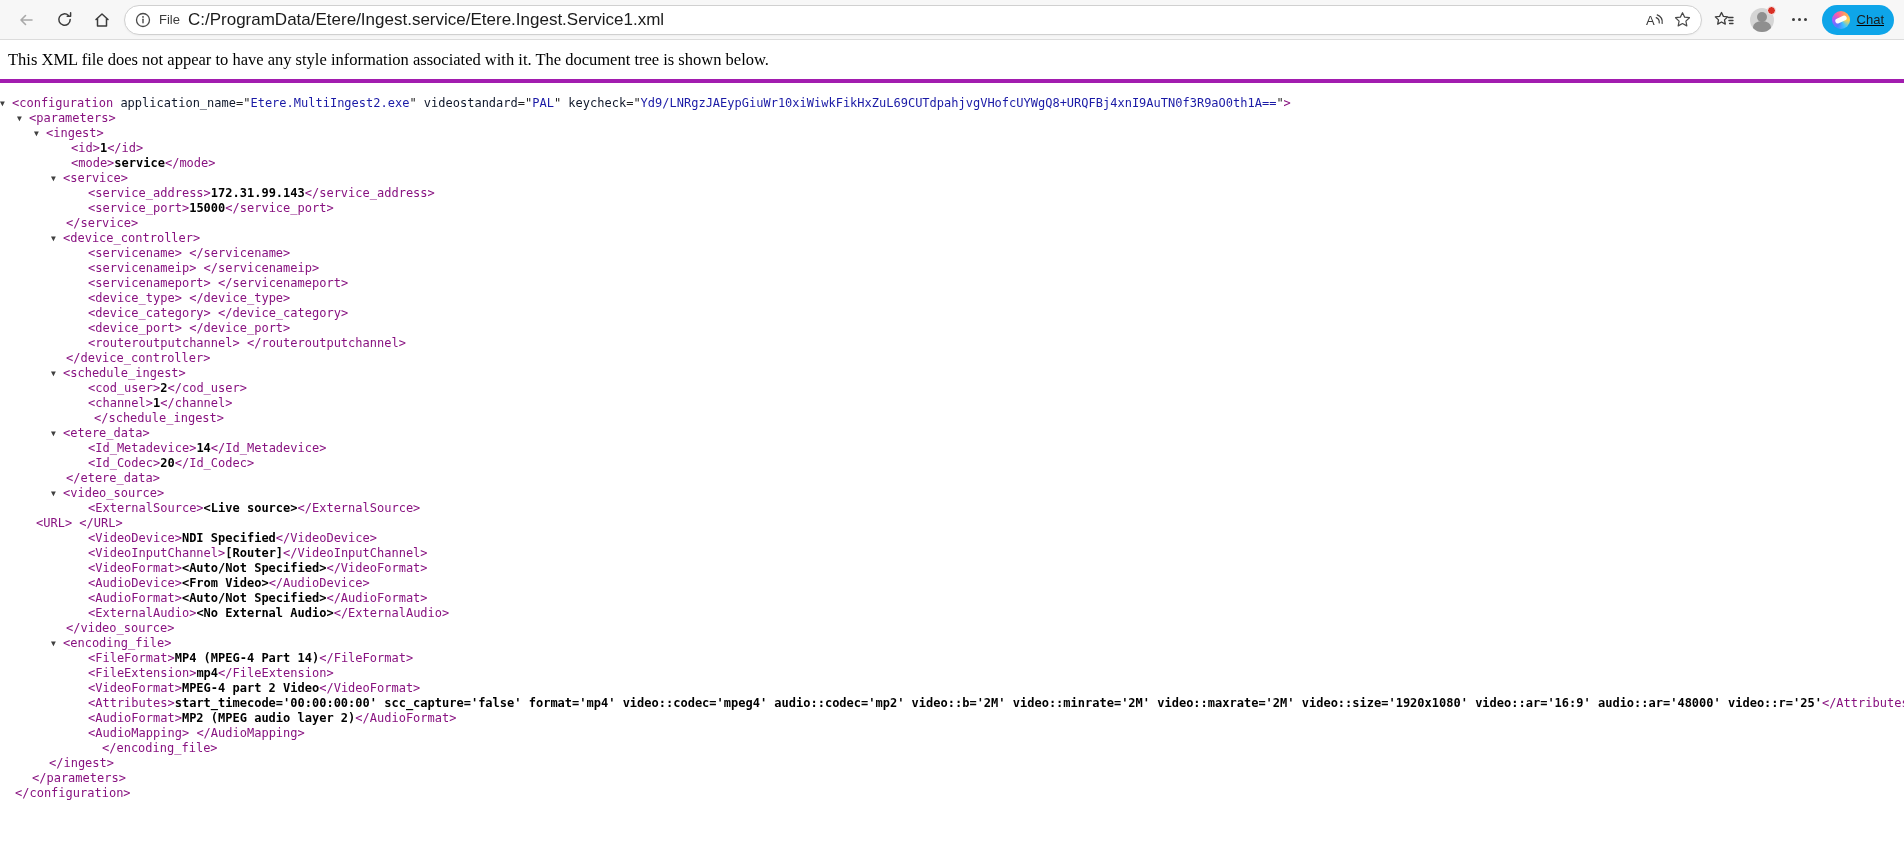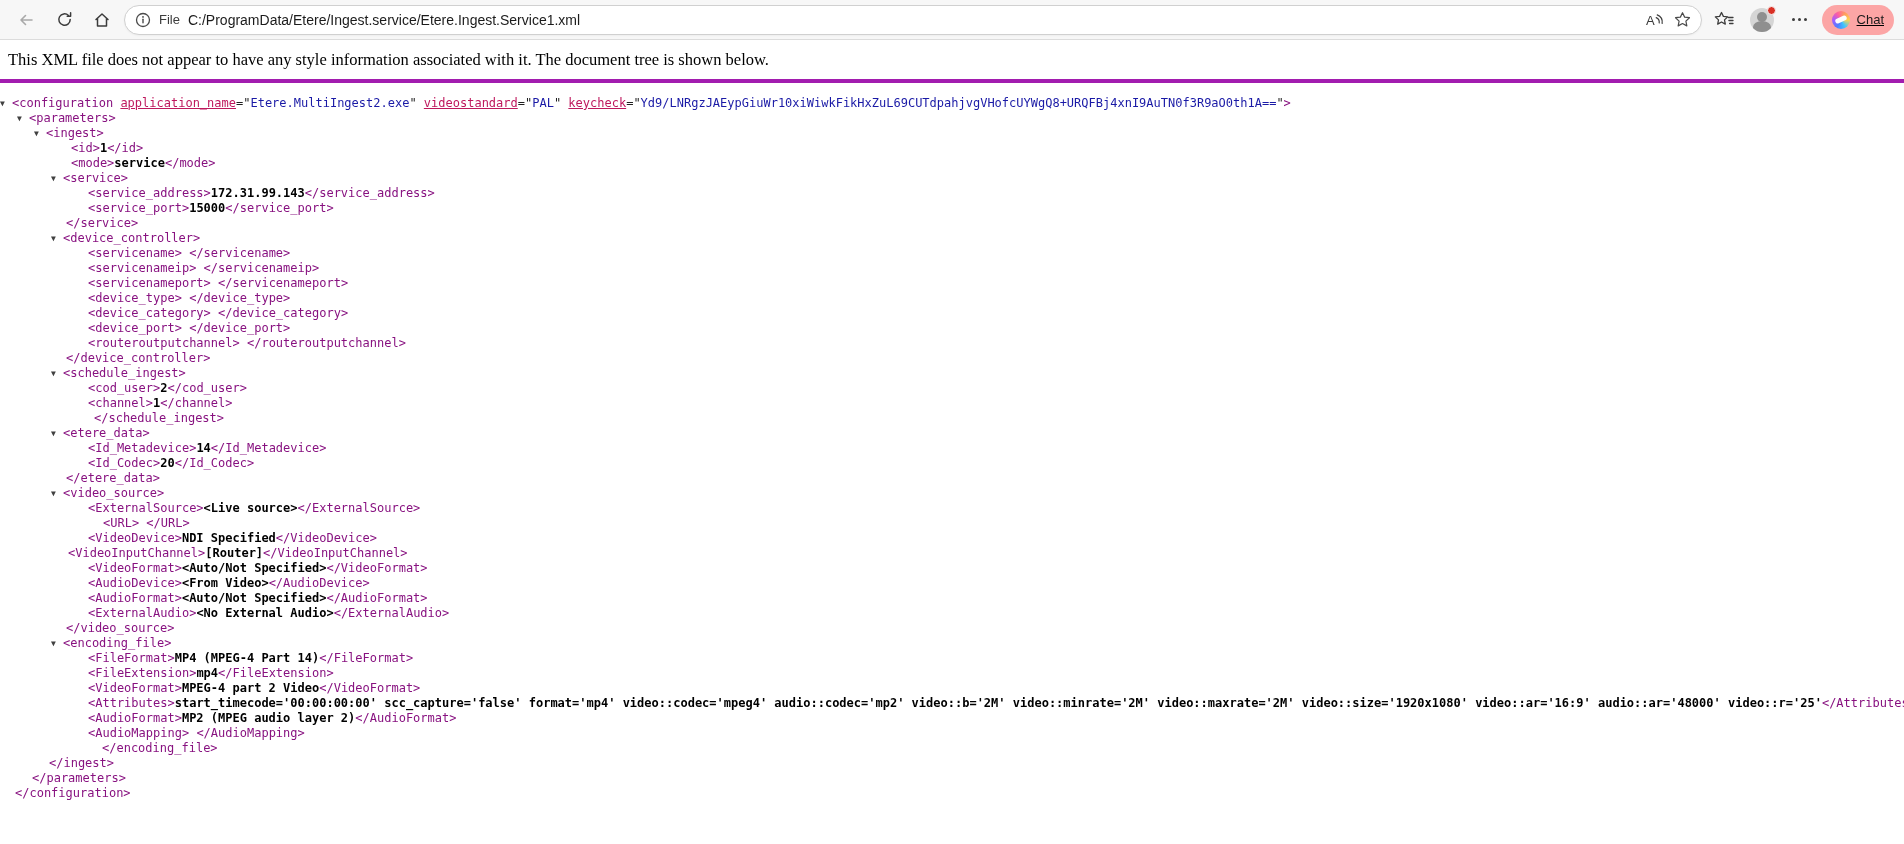--- a/index.html
+++ b/index.html
@@ -8,48 +8,48 @@
 
   
   .toolbar { height:40px; background:#f7f7f7; border-bottom:1px solid #dcdcdc;
              display:flex; align-items:center; padding:14px 10px; gap:6px; }
   .tb-btn { width:32px; height:32px; display:flex; align-items:center; justify-content:center;
             border-radius:6px; flex:0 0 auto; }
   .addr { flex:1 1 auto; max-width:1600px; height:30px; background:#ffffff;
           border:1px solid #d0d0d0; border-radius:15px; display:flex; align-items:center;
           padding:0 10px; gap:8px; box-shadow:0 1px 2px rgba(0,0,0,.04); }
   .addr .scheme { font-size:13px; color:#3c3c3c; }
-  .addr .path { font-size:14px; color:#1b1b1b; flex:1 1 auto; white-space:nowrap; overflow:hidden; }
+  .addr .path { font-size:17px; color:#1b1b1b; flex:1 1 auto; white-space:nowrap; overflow:hidden; }
   .addr-right { display:flex; align-items:center; gap:10px; }
   .avatar { width:24px; height:24px; border-radius:50%; background:#d5d5d5; position:relative; overflow:visible; flex:0 0 auto; }
   .avatar .head { position:absolute; left:7px; top:4px; width:10px; height:10px; border-radius:50%; background:#8f8f8f; }
   .avatar .bodyy { position:absolute; left:3px; top:13px; width:18px; height:12px; border-radius:50% 50% 0 0; background:#8f8f8f; }
   .avatar .clip { position:absolute; inset:0; border-radius:50%; overflow:hidden; }
   .avatar .dot { position:absolute; right:-2px; top:-2px; width:9px; height:9px; border-radius:50%;
                  background:#d93025; border:1.5px solid #f7f7f7; }
   .dots { display:flex; gap:3px; }
   .dots i { width:3px; height:3px; border-radius:50%; background:#3c3c3c; }
-  .copilot { height:30px; border-radius:15px; background:#fca5a5; display:flex; align-items:center;
+  .copilot { height:30px; border-radius:15px; background:#0ea5e9; display:flex; align-items:center;
              gap:7px; padding:0 10px; flex:0 0 auto;text-decoration:underline; }
   .cop-ic { width:18px; height:18px; border-radius:50%; position:relative; flex:0 0 auto;
             background:conic-gradient(from 210deg, #4f7dff, #a45cff, #ff5ea2, #ff9a5f, #ffd34f, #3ec6ff, #4f7dff); }
   .cop-ic::after { content:""; position:absolute; left:3px; right:3px; top:6.5px; bottom:6.5px;
                    background:#fdfdfd; border-radius:5px; transform:rotate(-24deg); }
   .cop-label { font-size:13px; color:#1b1b1b; }
 
   
   .notice { font-family:"Liberation Serif", "DejaVu Serif", serif; font-size:16.5px; color:#000;
             padding:10px 0 9px 8px; border-bottom:4px solid #a21caf; }
 
   
   .tree { margin-top:13px; font-family:"DejaVu Sans Mono", "Liberation Mono", monospace;
           font-size:12px; line-height:15px; }
   .ln { position:relative; white-space:pre; height:15px; }
   .tok-g { color:#881280; }
-  .tok-a { color:#be185d;text-decoration:underline; }
+  .tok-a { color:#0f172a; }
   .tok-p { color:#202020; }
   .tok-v { color:#1a1aa6; }
   .tok-t { color:#000000; font-weight:bold; }
   .arrow { position:absolute; top:0px; font-size:8px; color:#404040; cursor:pointer; }
   svg { display:block; }
 </style>
 </head>
 <body>
 
 <div class="toolbar">
@@ -155,23 +155,23 @@
     <div class="ln" style="padding-left: 63px;"><span class="arrow" style="left: 51px;">▼</span><span class="tok-g">&lt;schedule_ingest&gt;</span></div>
     <div class="ln" style="padding-left: 88px;"><span class="tok-g">&lt;cod_user&gt;</span><span class="tok-t">2</span><span class="tok-g">&lt;/cod_user&gt;</span></div>
     <div class="ln" style="padding-left: 88px;"><span class="tok-g">&lt;channel&gt;</span><span class="tok-t">1</span><span class="tok-g">&lt;/channel&gt;</span></div>
     <div class="ln" style="padding-left: 94px;"><span class="tok-g">&lt;/schedule_ingest&gt;</span></div>
     <div class="ln" style="padding-left: 63px;"><span class="arrow" style="left: 51px;">▼</span><span class="tok-g">&lt;etere_data&gt;</span></div>
     <div class="ln" style="padding-left: 88px;"><span class="tok-g">&lt;Id_Metadevice&gt;</span><span class="tok-t">14</span><span class="tok-g">&lt;/Id_Metadevice&gt;</span></div>
     <div class="ln" style="padding-left: 88px;"><span class="tok-g">&lt;Id_Codec&gt;</span><span class="tok-t">20</span><span class="tok-g">&lt;/Id_Codec&gt;</span></div>
     <div class="ln" style="padding-left: 66px;"><span class="tok-g">&lt;/etere_data&gt;</span></div>
     <div class="ln" style="padding-left: 63px;"><span class="arrow" style="left: 51px;">▼</span><span class="tok-g">&lt;video_source&gt;</span></div>
     <div class="ln" style="padding-left: 88px;"><span class="tok-g">&lt;ExternalSource&gt;</span><span class="tok-t">&lt;Live source&gt;</span><span class="tok-g">&lt;/ExternalSource&gt;</span></div>
-    <div class="ln" style="padding-left: 88px; margin-left: 15px;"><span class="tok-g">&lt;URL&gt;</span><span class="tok-t"> </span><span class="tok-g">&lt;/URL&gt;</span></div>
+    <div class="ln" style="padding-left: 36px;"><span class="tok-g">&lt;URL&gt;</span><span class="tok-t"> </span><span class="tok-g">&lt;/URL&gt;</span></div>
     <div class="ln" style="padding-left: 88px;"><span class="tok-g">&lt;VideoDevice&gt;</span><span class="tok-t">NDI Specified</span><span class="tok-g">&lt;/VideoDevice&gt;</span></div>
-    <div class="ln" style="padding-left: 68px;"><span class="tok-g">&lt;VideoInputChannel&gt;</span><span class="tok-t">[Router]</span><span class="tok-g">&lt;/VideoInputChannel&gt;</span></div>
+    <div class="ln" style="padding-left: 88px;"><span class="tok-g">&lt;VideoInputChannel&gt;</span><span class="tok-t">[Router]</span><span class="tok-g">&lt;/VideoInputChannel&gt;</span></div>
     <div class="ln" style="padding-left: 88px;"><span class="tok-g">&lt;VideoFormat&gt;</span><span class="tok-t">&lt;Auto/Not Specified&gt;</span><span class="tok-g">&lt;/VideoFormat&gt;</span></div>
     <div class="ln" style="padding-left: 88px;"><span class="tok-g">&lt;AudioDevice&gt;</span><span class="tok-t">&lt;From Video&gt;</span><span class="tok-g">&lt;/AudioDevice&gt;</span></div>
     <div class="ln" style="padding-left: 88px;"><span class="tok-g">&lt;AudioFormat&gt;</span><span class="tok-t">&lt;Auto/Not Specified&gt;</span><span class="tok-g">&lt;/AudioFormat&gt;</span></div>
     <div class="ln" style="padding-left: 88px;"><span class="tok-g">&lt;ExternalAudio&gt;</span><span class="tok-t">&lt;No External Audio&gt;</span><span class="tok-g">&lt;/ExternalAudio&gt;</span></div>
     <div class="ln" style="padding-left: 66px;"><span class="tok-g">&lt;/video_source&gt;</span></div>
     <div class="ln" style="padding-left: 63px;"><span class="arrow" style="left: 51px;">▼</span><span class="tok-g">&lt;encoding_file&gt;</span></div>
     <div class="ln" style="padding-left: 88px;"><span class="tok-g">&lt;FileFormat&gt;</span><span class="tok-t">MP4 (MPEG-4 Part 14)</span><span class="tok-g">&lt;/FileFormat&gt;</span></div>
     <div class="ln" style="padding-left: 88px;"><span class="tok-g">&lt;FileExtension&gt;</span><span class="tok-t">mp4</span><span class="tok-g">&lt;/FileExtension&gt;</span></div>
     <div class="ln" style="padding-left: 88px;"><span class="tok-g">&lt;VideoFormat&gt;</span><span class="tok-t">MPEG-4 part 2 Video</span><span class="tok-g">&lt;/VideoFormat&gt;</span></div>
     <div class="ln" style="padding-left: 88px;"><span class="tok-g">&lt;Attributes&gt;</span><span class="tok-t">start_timecode='00:00:00:00' scc_capture='false' format='mp4' video::codec='mpeg4' audio::codec='mp2' video::b='2M' video::minrate='2M' video::maxrate='2M' video::size='1920x1080' video::ar='16:9' audio::ar='48000' video::r='25'</span><span class="tok-g">&lt;/Attributes&gt;</span></div>

